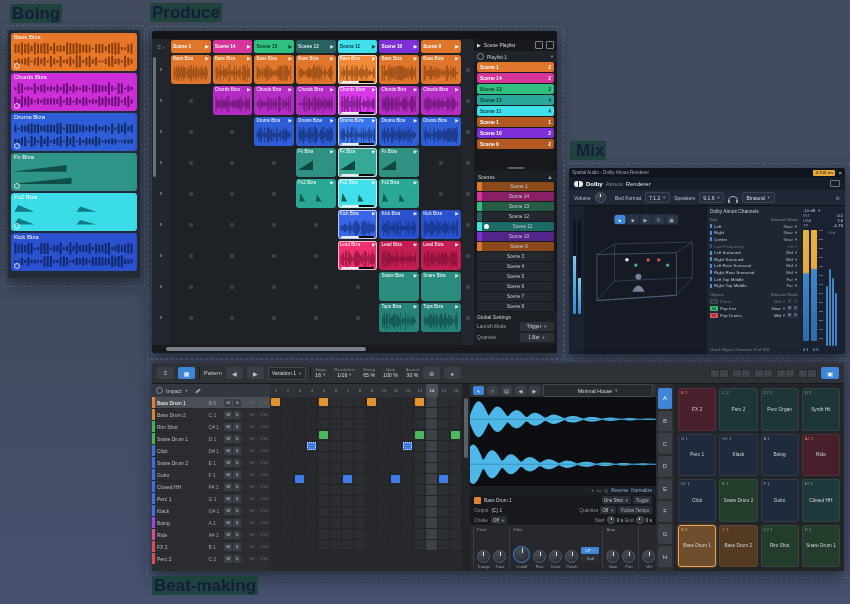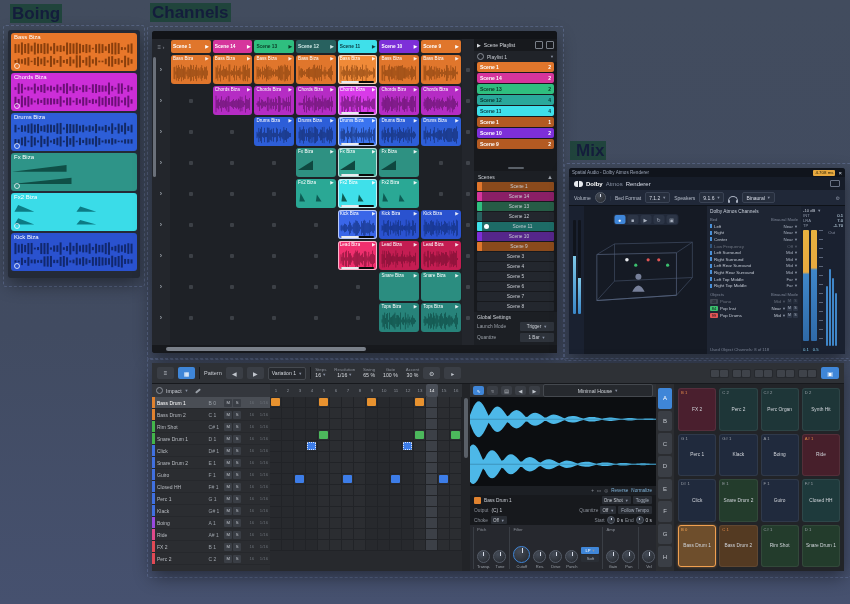--- a/index.html
+++ b/index.html
@@ -206,22 +206,23 @@
 <body>
 
 <div class="stage">
 
   <div class="marquee" style="left:3px;top:25px;width:140px;height:260px"></div>
   <div class="marquee" style="left:147px;top:26px;width:415px;height:332px"></div>
   <div class="marquee" style="left:564px;top:163px;width:286px;height:196px"></div>
   <div class="marquee" style="left:147px;top:358px;width:702px;height:218px"></div>
 
   <div class="biglabel" style="left:10px;top:4px"><span>Boing</span></div>
-  <div class="biglabel" style="left:150px;top:3px"><span>Channels</span></div>
+  <div class="biglabel" style="left:150px;top:3px"><span>Produce</span></div>
   <div class="biglabel" style="left:570px;top:141px"><span></span><span>Mix</span></div>
+  <div class="biglabel" style="left:152px;top:576px"><span>Beat-making</span></div>
 
   <div class="win record" id="record-win">
       <div class="r-clip" style="background: rgb(232, 119, 42);">
         <div class="nm trunc">Bass Biza</div>
         <svg viewBox="0 0 100 44" preserveAspectRatio="none">
           <rect x="2" y="4.8385253772290815" width="1.6" height="14.082949245541839" fill="#8a3f0c"></rect>
           <rect x="4.6" y="5.264907407407408" width="1.6" height="13.230185185185185" fill="#8a3f0c"></rect>
           <rect x="7.199999999999999" y="2.244170096021948" width="1.6" height="19.271659807956105" fill="#8a3f0c"></rect>
           <rect x="9.799999999999999" y="4.766436899862827" width="1.6" height="14.227126200274348" fill="#8a3f0c"></rect>
           <rect x="12.399999999999999" y="3.569979423868313" width="1.6" height="16.620041152263376" fill="#8a3f0c"></rect>

